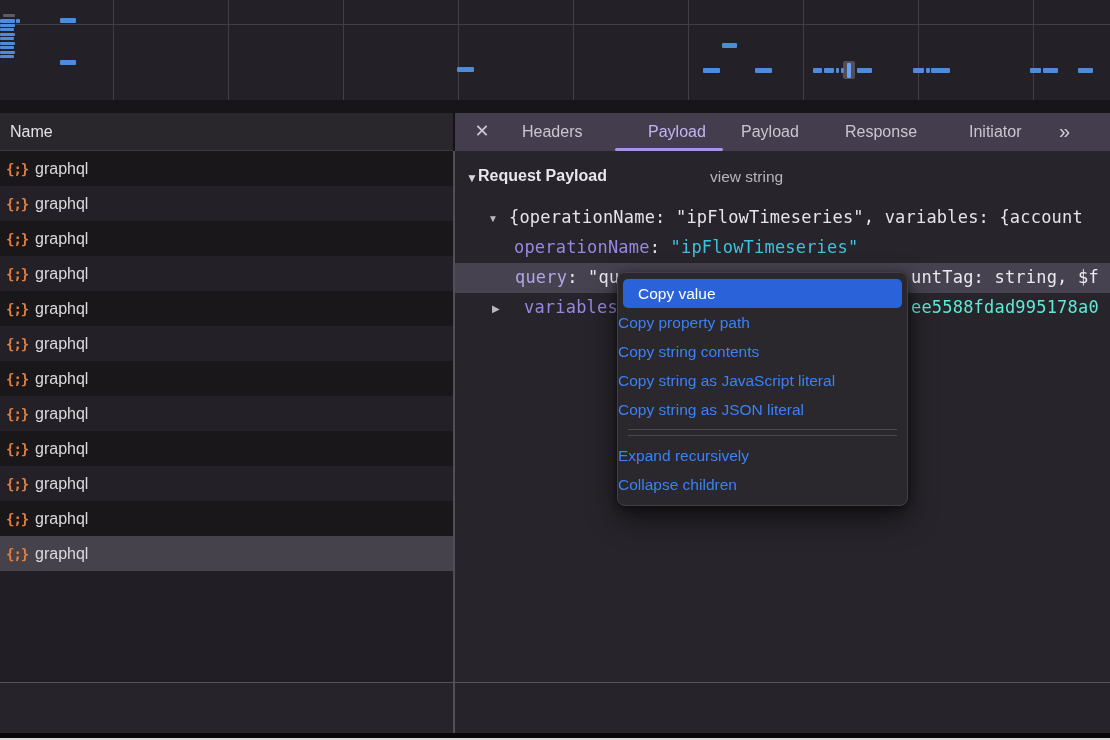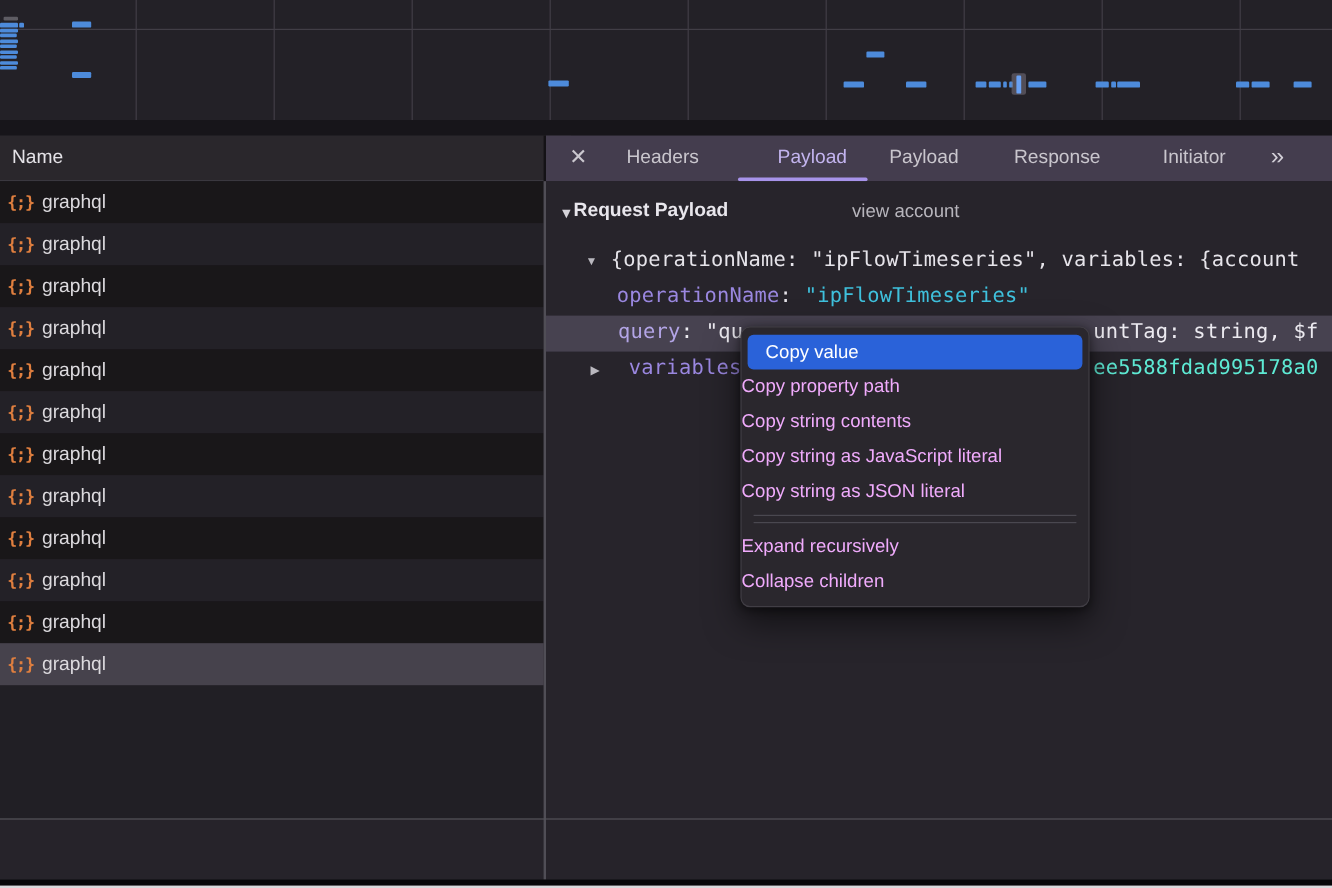--- a/index.html
+++ b/index.html
@@ -59,21 +59,21 @@
   .w { color:#e6e4ea; }
   .s { color:#3fc0dc; }
   .wl { color:#eceaf0; }
   .frag { position:absolute; left:456px; top:4px; }
   .hl-row { background:#474250; }
 
   
   .context-menu { position:absolute; left:617px; top:272px; width:291px; background:#2a272d;
                   border:1px solid #413e45; border-radius:8px; padding:6px 0;
                   box-shadow:0 12px 28px rgba(0,0,0,0.55), 0 2px 8px rgba(0,0,0,0.45); z-index:30; }
-  .menu-item { height:29px; line-height:29px; font-size:15.5px; color:#f0abfc; }
+  .menu-item { height:29px; line-height:29px; font-size:15.5px; color:#3b82f6; }
   .menu-item.highlighted { background:#2a62d9; color:#ffffff; margin:0 5px; padding-left:15px; border-radius:5px; }
   .menu-sep { height:1px; background:#4a4850; margin:5px 10px; }
 </style>
 </head>
 <body>
 
 <div id="root">
 
   <div class="overview">
       <div class="vline" style="left: 113px;"></div>
@@ -185,21 +185,21 @@
     <span class="tab" style="left:390px">Response</span>
     <span class="tab" style="left:514px">Initiator</span>
     <span class="overflow-chevron">»</span>
     <div class="tab-underline"></div>
   </div>
 
   <div class="payload-panel">
     <div class="pp-header">
       <span class="pp-caret">▼</span>
       <span class="pp-title">Request Payload</span>
-      <span class="pp-viewsource">view account</span>
+      <span class="pp-viewsource">view string</span>
     </div>
 
     <div class="tree-line" style="top:52px">
       <span class="tl-caret" style="left:33px">▼</span>
       <span class="mono w" style="position:absolute;left:54px;top:4px">{operationName: "ipFlowTimeseries", variables: {account</span>
     </div>
 
     <div class="tree-line" style="top:82px">
       <span class="mono" style="position:absolute;left:59px;top:4px"><span class="k">operationName</span><span class="w">: </span><span class="s">"ipFlowTimeseries"</span></span>
     </div>

